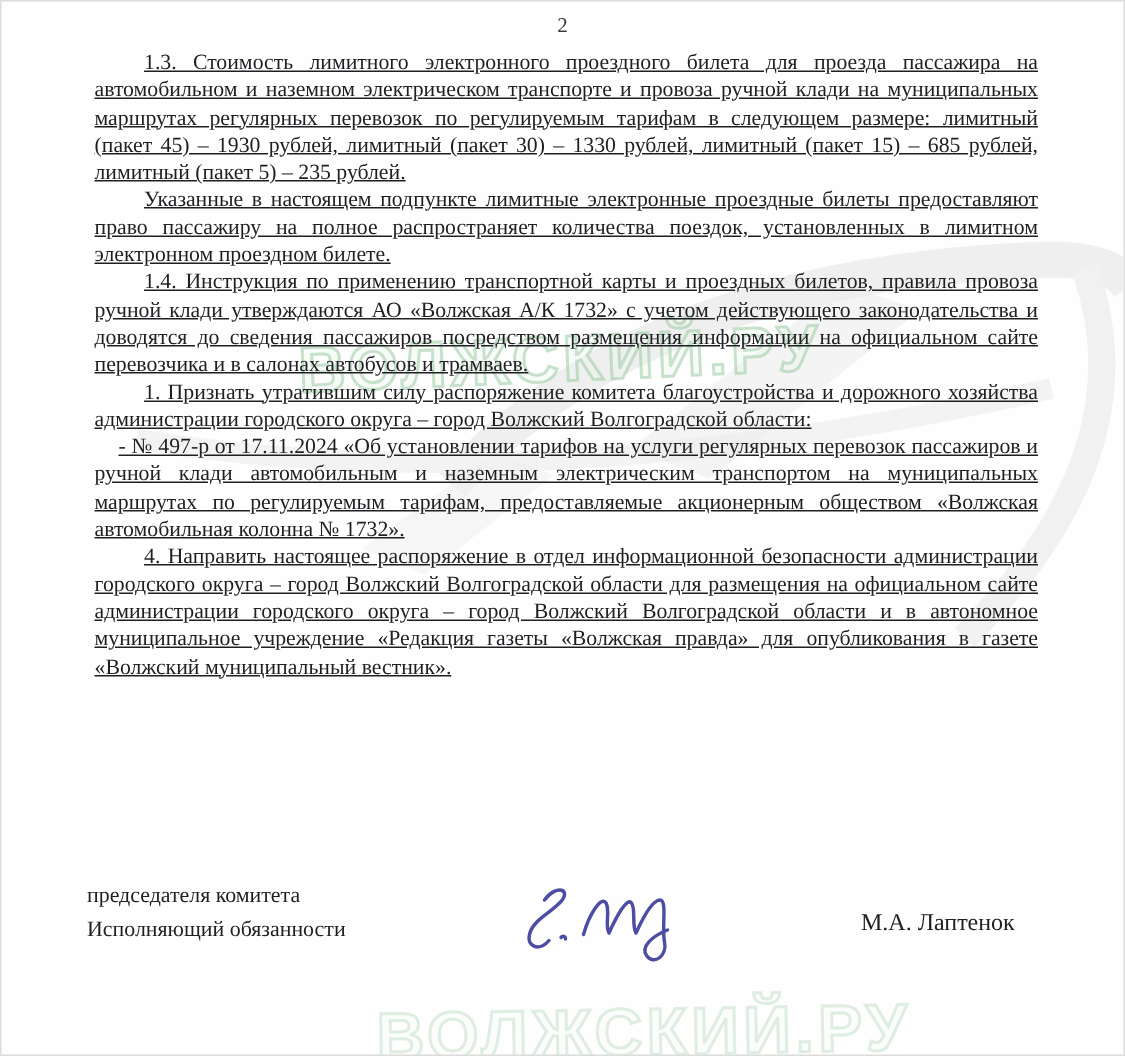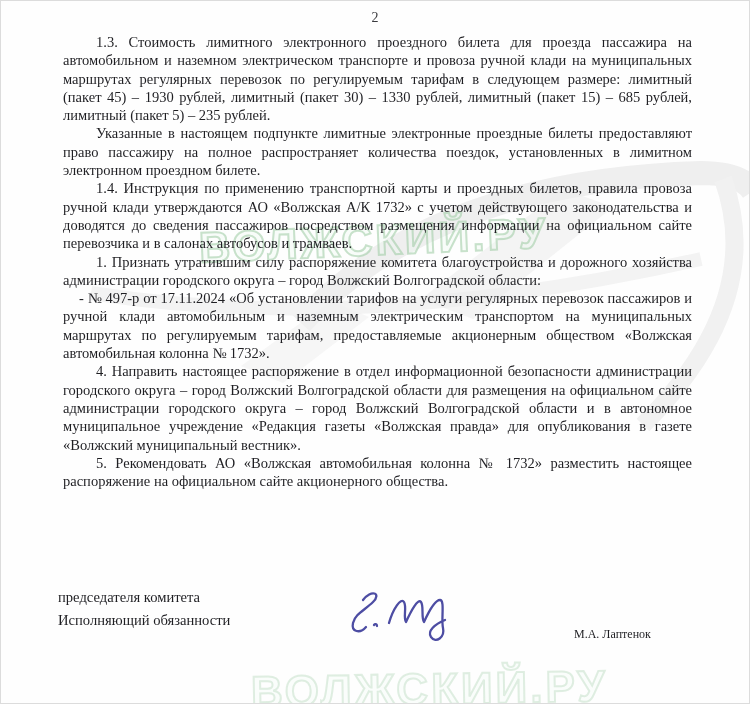--- a/index.html
+++ b/index.html
@@ -12,39 +12,39 @@
   }
   .bg-shapes { position:absolute; left:0; top:0; width:750px; height:704px; }
   .page-number {
     position:absolute; top:9px; left:0; width:100%;
     text-align:center; font-size:14px; color:#3a3a3e;
   }
   .body-text {
     position:absolute; left:62px; top:32px; width:629px;
     font-size:14.5px; line-height:18.3px; text-align:justify;
   }
-  .body-text p { margin:0; text-indent:33px; position:relative; }
+  .body-text p { margin:0; text-indent:33px; position:relative;text-decoration:underline; }
   .body-text p.dash-indent { text-indent:16px; }
   .wm {
     position:absolute; font-family:"Liberation Sans","DejaVu Sans",sans-serif;
     font-weight:bold; white-space:nowrap; letter-spacing:3px;
     color:rgba(235,247,238,0.30);
     -webkit-text-stroke:2px rgba(156,202,163,0.55);
   }
   .wm-mid  { left:198px; top:215px; font-size:43px; transform:rotate(-2.5deg); }
   .wm-bottom {
     left:250px; top:663px; font-size:44px; transform:rotate(-1deg);
     color:rgba(235,247,238,0.18);
     -webkit-text-stroke:2px rgba(156,202,163,0.30);
   }
   .sig-left {
     position:absolute; left:57px; top:585px;
     font-size:14.6px; line-height:23px; text-align:left;
   }
-  .sig-name { position:absolute; left:573px; top:626px; font-size:12px; }
+  .sig-name { position:absolute; left:573px; top:606px; font-size:16px; }
   .sig-svg { position:absolute; left:340px; top:586px; }
 </style>
 </head>
 <body>
 
 <div class="page">
 
   <svg class="bg-shapes" viewBox="0 0 750 704" xmlns="http://www.w3.org/2000/svg">
     <path d="M300 322 Q 430 180 700 172 Q 740 172 752 190" stroke="#efefef" stroke-width="24" fill="none"></path>
     <path d="M90 292 Q 360 335 700 258" stroke="#f3f3f3" stroke-width="14" fill="none"></path>
@@ -58,21 +58,20 @@
 
   <div class="page-number">2</div>
 
   <div class="body-text">
     <p>1.3. Стоимость лимитного электронного проездного билета для проезда пассажира на автомобильном и наземном электрическом транспорте и провоза ручной клади на муниципальных маршрутах регулярных перевозок по регулируемым тарифам в следующем размере: лимитный (пакет 45) – 1930 рублей, лимитный (пакет 30) – 1330 рублей, лимитный (пакет 15) – 685 рублей, лимитный (пакет 5) – 235 рублей.</p>
     <p>Указанные в настоящем подпункте лимитные электронные проездные билеты предоставляют право пассажиру на полное распространяет количества поездок, установленных в лимитном электронном проездном билете.</p>
     <p>1.4. Инструкция по применению транспортной карты и проездных билетов, правила провоза ручной клади утверждаются АО «Волжская А/К 1732» с учетом действующего законодательства и доводятся до сведения пассажиров посредством размещения информации на официальном сайте перевозчика и в салонах автобусов и трамваев.</p>
     <p>1. Признать утратившим силу распоряжение комитета благоустройства и дорожного хозяйства администрации городского округа – город Волжский Волгоградской области:</p>
     <p class="dash-indent">- № 497-р от 17.11.2024 «Об установлении тарифов на услуги регулярных перевозок пассажиров и ручной клади автомобильным и наземным электрическим транспортом на муниципальных маршрутах по регулируемым тарифам, предоставляемые акционерным обществом «Волжская автомобильная колонна № 1732».</p>
     <p>4. Направить настоящее распоряжение в отдел информационной безопасности администрации городского округа – город Волжский Волгоградской области для размещения на официальном сайте администрации городского округа – город Волжский Волгоградской области и в автономное муниципальное учреждение «Редакция газеты «Волжская правда» для опубликования в газете «Волжский муниципальный вестник».</p>
-    <p>5. Рекомендовать АО «Волжская автомобильная колонна № 1732» разместить настоящее распоряжение на официальном сайте акционерного общества.</p>
   </div>
 
   <div class="sig-left">
     <div>председателя комитета</div>
     <div>Исполняющий обязанности</div>
   </div>
 
   <svg class="sig-svg" width="150" height="70" viewBox="0 0 150 70" xmlns="http://www.w3.org/2000/svg">
     <g stroke="#4d4da3" stroke-width="2.3" fill="none" stroke-linecap="round" stroke-linejoin="round">
       <path d="M22 13 C30 2 41 6 32 15 C24 23 14 27 12 36 C10 45 19 47 25 40"></path>

